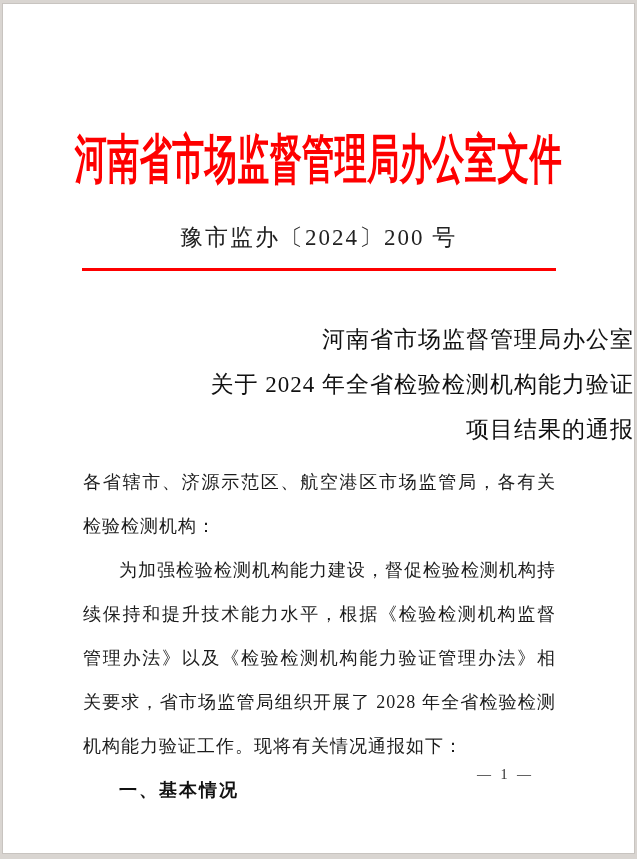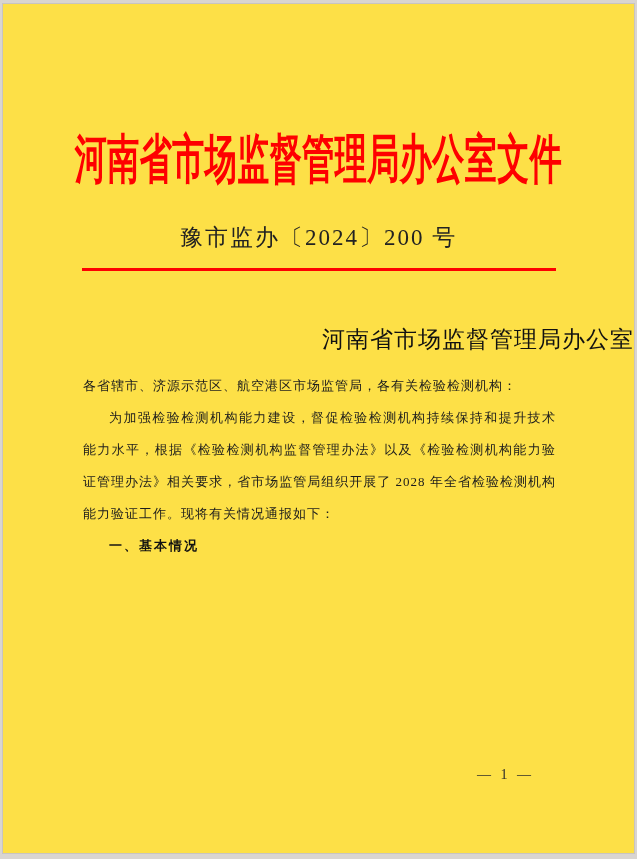--- a/index.html
+++ b/index.html
@@ -6,21 +6,21 @@
   html, body {
     width: 637px; height: 859px;
     background: #d9d5d1;
     font-family: "Liberation Serif", "DejaVu Serif", serif;
     overflow: hidden;
   }
   .page {
     position: absolute;
     left: 2px; top: 3px;
     width: 633px; height: 851px;
-    background: #fde047;
+    background: #ffffff;
     border: 1px solid #c8c4c0;
   }
   .masthead {
     margin-top: 122px;
     height: 70px;
     display: flex;
     align-items: center;
     justify-content: center;
     white-space: nowrap;
   }
@@ -48,22 +48,22 @@
     text-align: right;
     color: #111111;
   }
   .title-line {
     font-size: 23px;
     line-height: 45px;
     letter-spacing: 1px;
   }
   .body-block {
     margin: 8px 78px 0 80px;
-    font-size: 13px;
-    line-height: 32px;
+    font-size: 18px;
+    line-height: 44px;
     letter-spacing: 1px;
     color: #1c1c1c;
     text-align: justify;
   }
   .para { text-indent: 2em; }
   .para.noindent { text-indent: 0; }
   .para.heading {
     font-family: Liberation Sans, sans-serif;
     font-weight: bold;
     letter-spacing: 2px;
@@ -86,20 +86,22 @@
   <div class="masthead">
     <span class="masthead-text" style="color: rgb(254, 0, 0);">河南省市场监督管理局办公室文件</span>
   </div>
 
   <div class="docnum">豫市监办〔2024〕200 号</div>
 
   <div class="redline" style="background-color: rgb(254, 0, 0);"></div>
 
   <div class="title-block">
     <div class="title-line">河南省市场监督管理局办公室</div>
+    <div class="title-line">关于 2024 年全省检验检测机构能力验证</div>
+    <div class="title-line">项目结果的通报</div>
   </div>
 
   <div class="body-block">
     <p class="para noindent">各省辖市、济源示范区、航空港区市场监管局，各有关检验检测机构：</p>
     <p class="para">为加强检验检测机构能力建设，督促检验检测机构持续保持和提升技术能力水平，根据《检验检测机构监督管理办法》以及《检验检测机构能力验证管理办法》相关要求，省市场监管局组织开展了 2028 年全省检验检测机构能力验证工作。现将有关情况通报如下：</p>
     <p class="para heading">一、基本情况</p>
   </div>
 
   <div class="pagenum">— 1 —</div>
 

